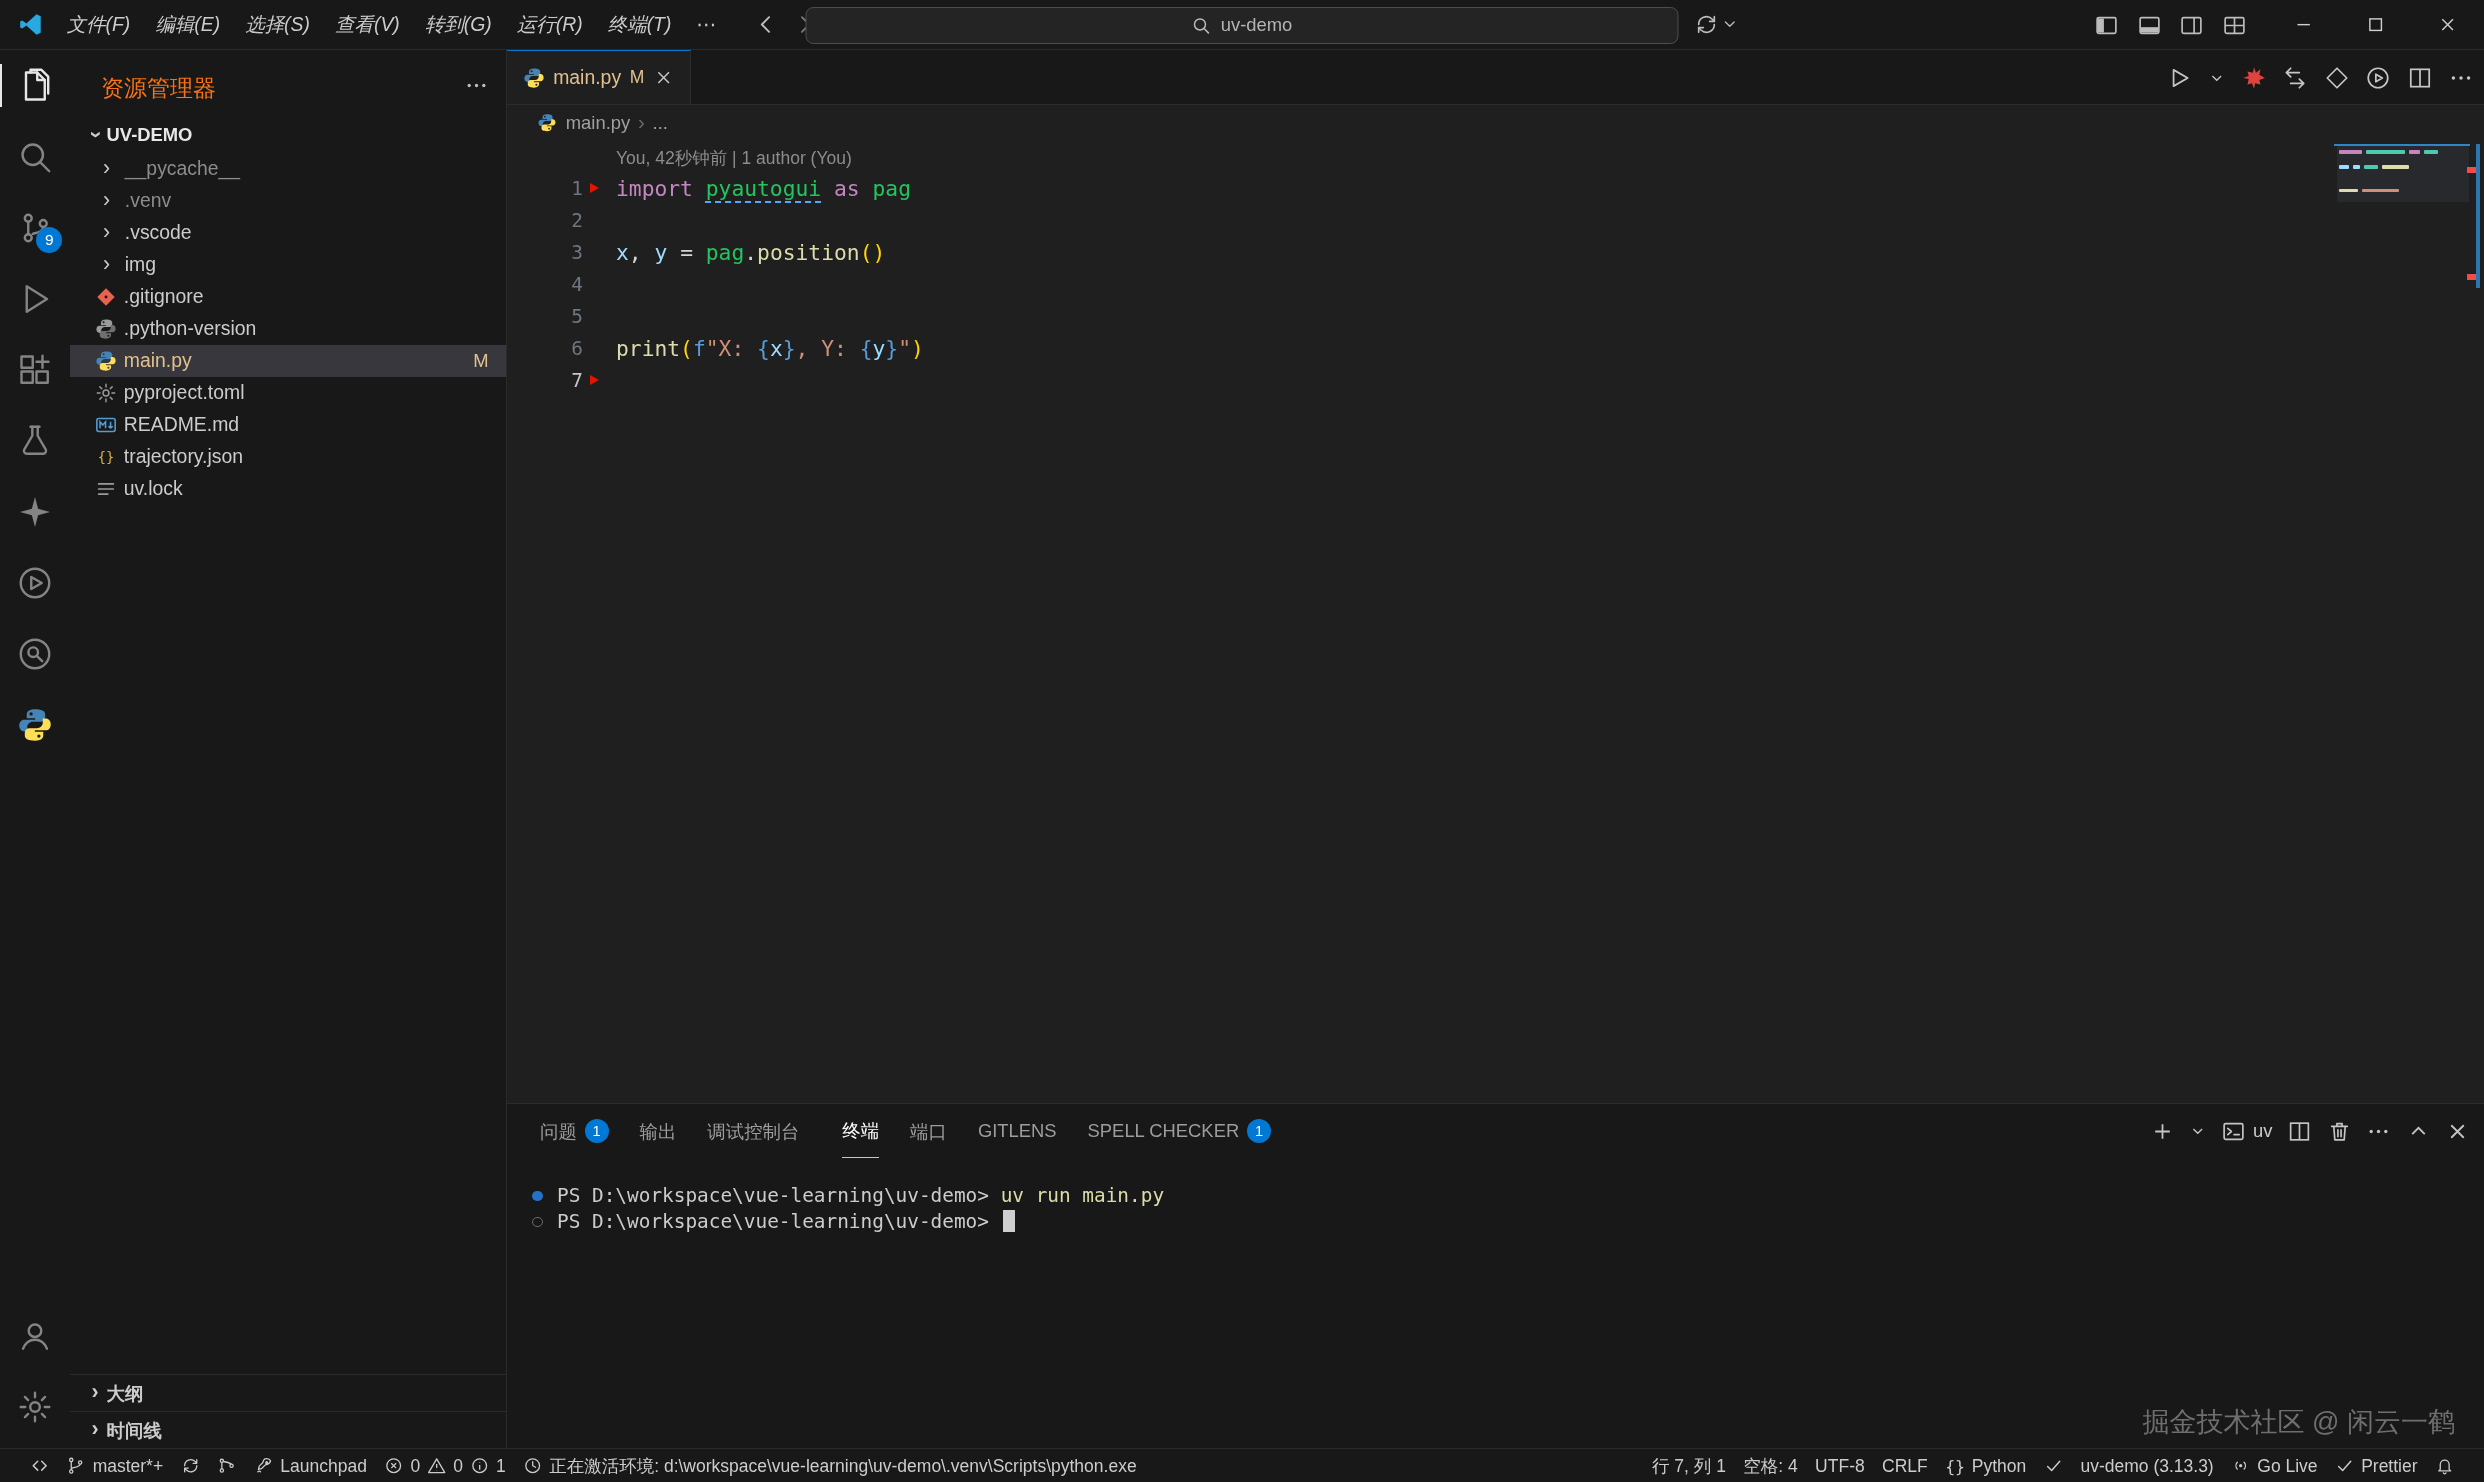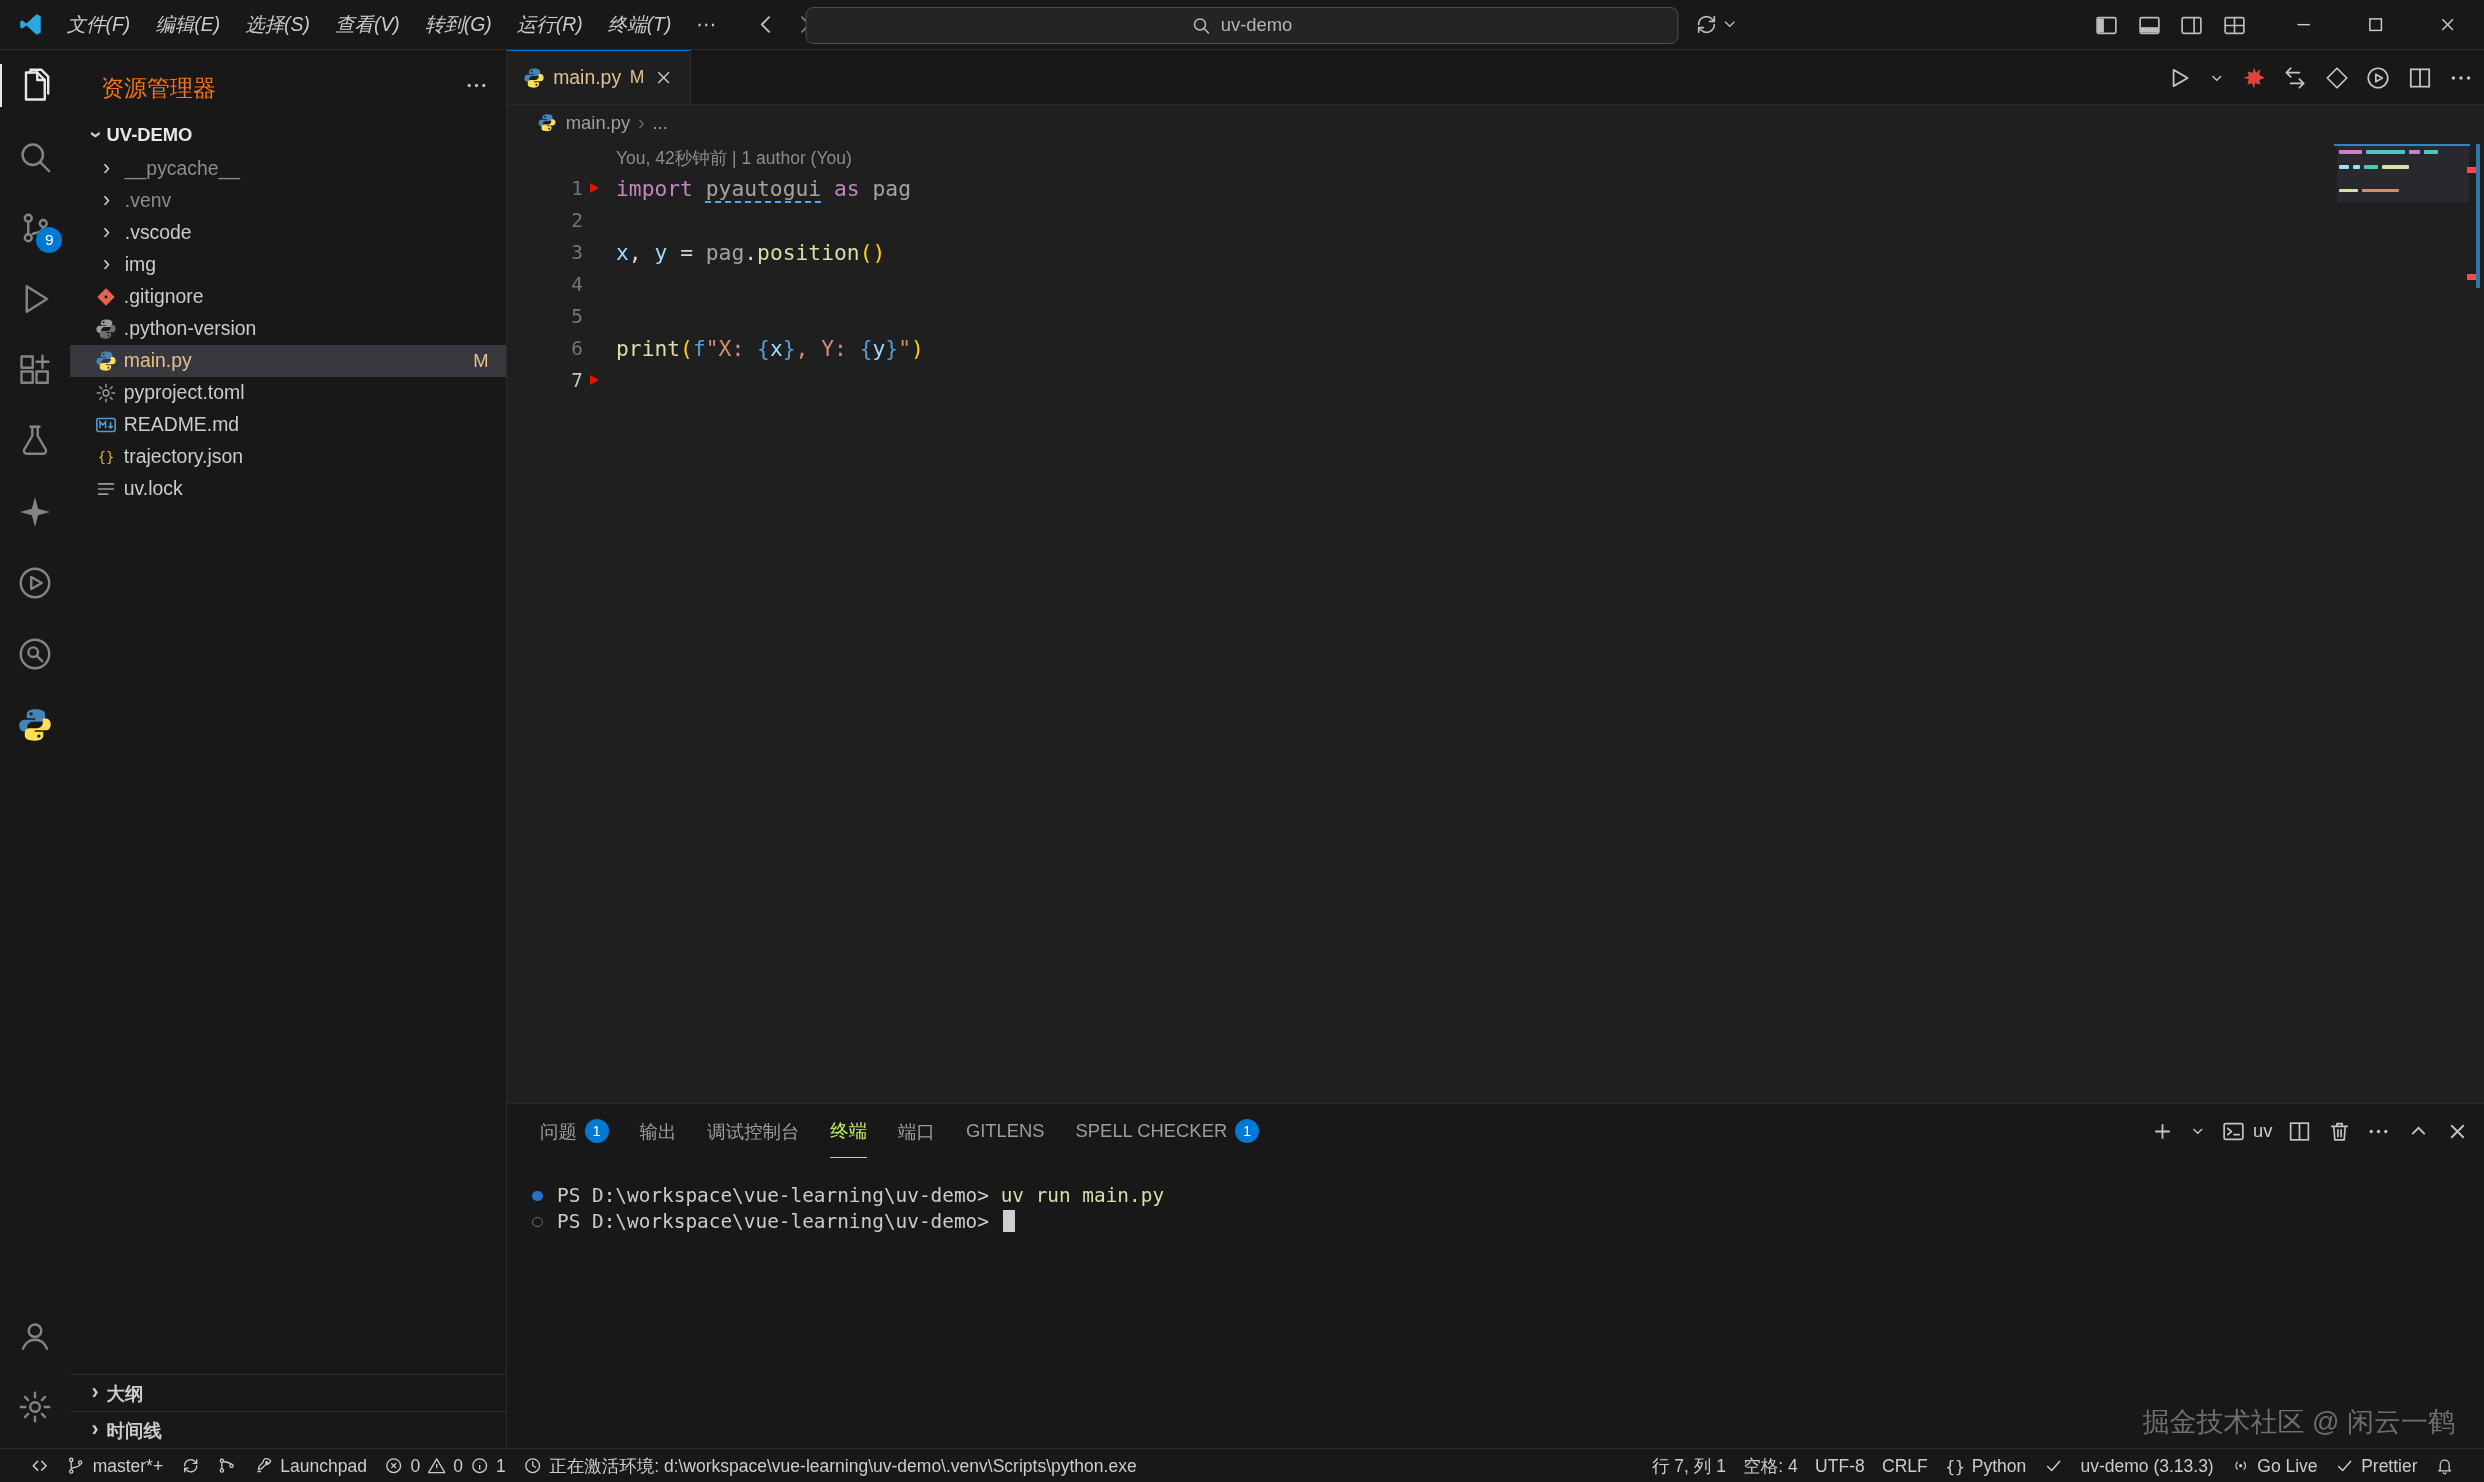--- a/index.html
+++ b/index.html
@@ -88,38 +88,38 @@
   #code-area{flex:1 1 auto;position:relative;background:#1f1f1f;overflow:hidden;padding-top:3.9px;
     font-family:"DejaVu Sans Mono","Liberation Mono",monospace;}
   .codelens{margin-left:109px;height:29px;line-height:29px;color:#8c8c8c;font-size:17.5px;
     font-family:"Liberation Sans","DejaVu Sans",sans-serif;cursor:pointer;}
   .c-line{position:relative;display:flex;height:32px;line-height:32px;font-size:21.3px;}
   .gutter{width:76px;text-align:right;color:#6e7681;font-size:19.4px;flex:0 0 76px;}
   .c-line.active .gutter{color:#c6c6c6;}
   .gut-marker{position:absolute;left:83px;top:9.7px;width:0;height:0;
     border-left:9.7px solid #e51400;border-top:5.8px solid transparent;border-bottom:5.8px solid transparent;}
   .c-content{margin-left:33px;white-space:pre;}
-  .tk.kw{color:#c586c0;} .tk.mod{color:#a3a3a3;} .tk.var{color:#9cdcfe;} .tk.fn{color:#dcdcaa;}
+  .tk.kw{color:#c586c0;} .tk.mod{color:#22c55e;} .tk.var{color:#9cdcfe;} .tk.fn{color:#dcdcaa;}
   .tk.str{color:#ce9178;} .tk.fstr{color:#569cd6;} .tk.br{color:#ffd602;} .tk.fbr{color:#569cd6;} .tk.pl{color:#d4d4d4;}
   .tk.sq{text-decoration:underline dashed #4fa8ff 1.9px;text-underline-offset:5.8px;}
 
   
   #minimap{position:absolute;top:9.7px;right:29px;width:116px;}
   .mm-row{display:flex;gap:3.9px;height:3.9px;margin-bottom:3.9px;}
   .mm-row span{display:inline-block;height:3.9px;border-radius:1px;}
   #mm-topline{position:absolute;top:3.9px;right:13.6px;width:136px;height:1.9px;background:#2e86c9;}
   #mm-slider{position:absolute;top:5.8px;right:15.5px;width:132px;height:56px;background:rgba(120,140,170,.10);}
   #ov-blue{position:absolute;top:3.9px;right:3.9px;width:3.9px;height:144px;background:#2e86c9;opacity:.85;}
   .ov-red{position:absolute;right:7.8px;width:9.7px;height:5.8px;background:#f14c4c;}
 
   
   #panel{flex:0 0 345px;background:#181818;border-top:1px solid #2b2b2b;display:flex;flex-direction:column;position:relative;}
   .panel-tabs-row{flex:0 0 54px;display:flex;align-items:center;padding-left:33px;position:relative;}
   .p-tab{display:flex;align-items:center;gap:7.8px;margin-right:31px;height:54px;color:#9d9d9d;font-size:18.4px;cursor:pointer;white-space:nowrap;}
-  .p-tab.active{color:#bef264;border-bottom:1.9px solid #c6c6c6;}
+  .p-tab.active{color:#ffffff;border-bottom:1.9px solid #c6c6c6;margin-left:12px;}
   .p-badge{min-width:24px;height:24px;border-radius:12.6px;background:#0078d4;color:#fff;font-size:14.6px;
     display:flex;align-items:center;justify-content:center;padding:0 3.9px;}
   .panel-actions{position:absolute;right:13.6px;top:0;height:54px;display:flex;align-items:center;gap:14.6px;}
   .pa-ic{width:25px;height:25px;color:#c5c5c5;display:inline-flex;cursor:pointer;}
   .pa-ic.small{width:17.5px;height:17.5px;}
   .pa-ic svg{width:100%;height:100%;}
   .term-profile{display:flex;align-items:center;gap:6.8px;color:#cccccc;font-size:18.4px;cursor:pointer;}
   #term-lines{padding:25px 12px 0 50px;font-family:"DejaVu Sans Mono","Liberation Mono",monospace;font-size:19.4px;}
   .t-line{position:relative;height:26px;line-height:26px;white-space:pre;}
   .t-dec{position:absolute;left:-25px;top:7.8px;width:10.7px;height:10.7px;border-radius:50%;}

